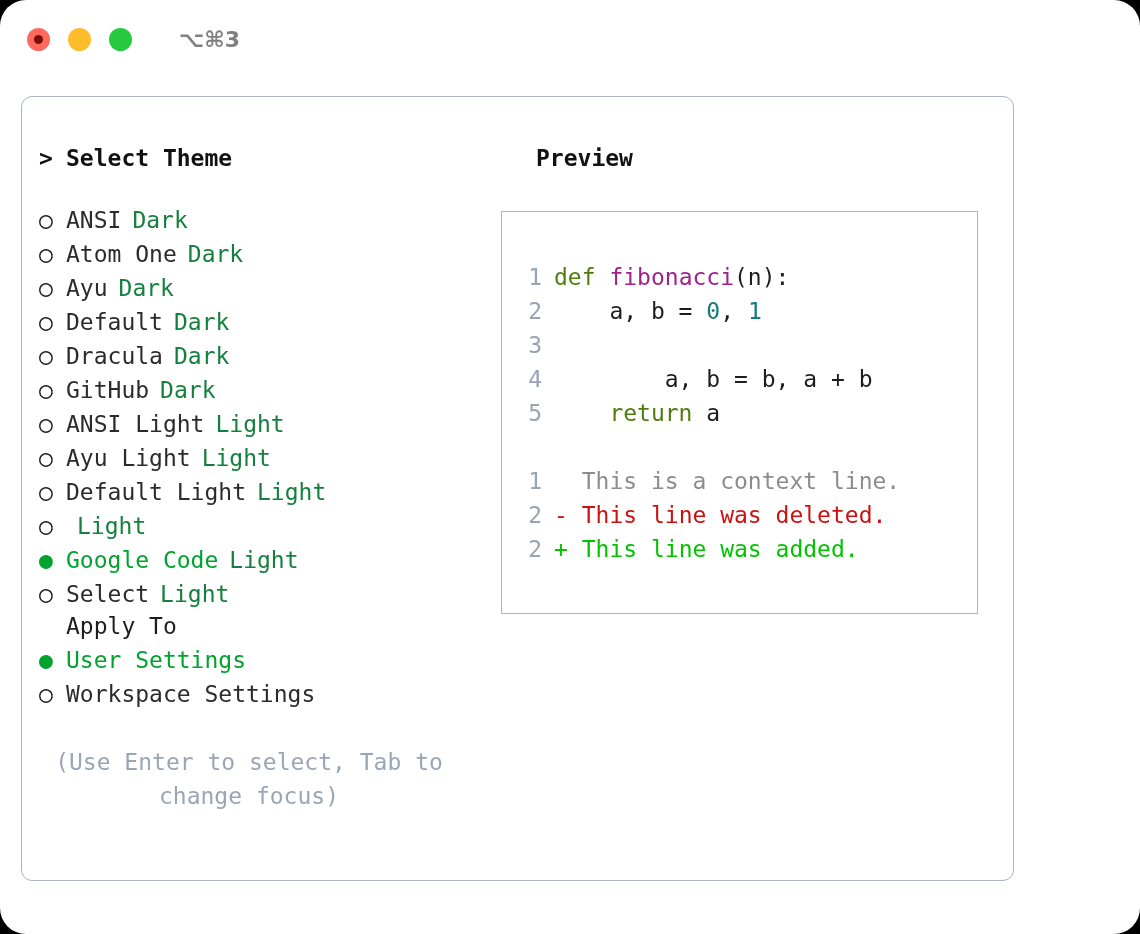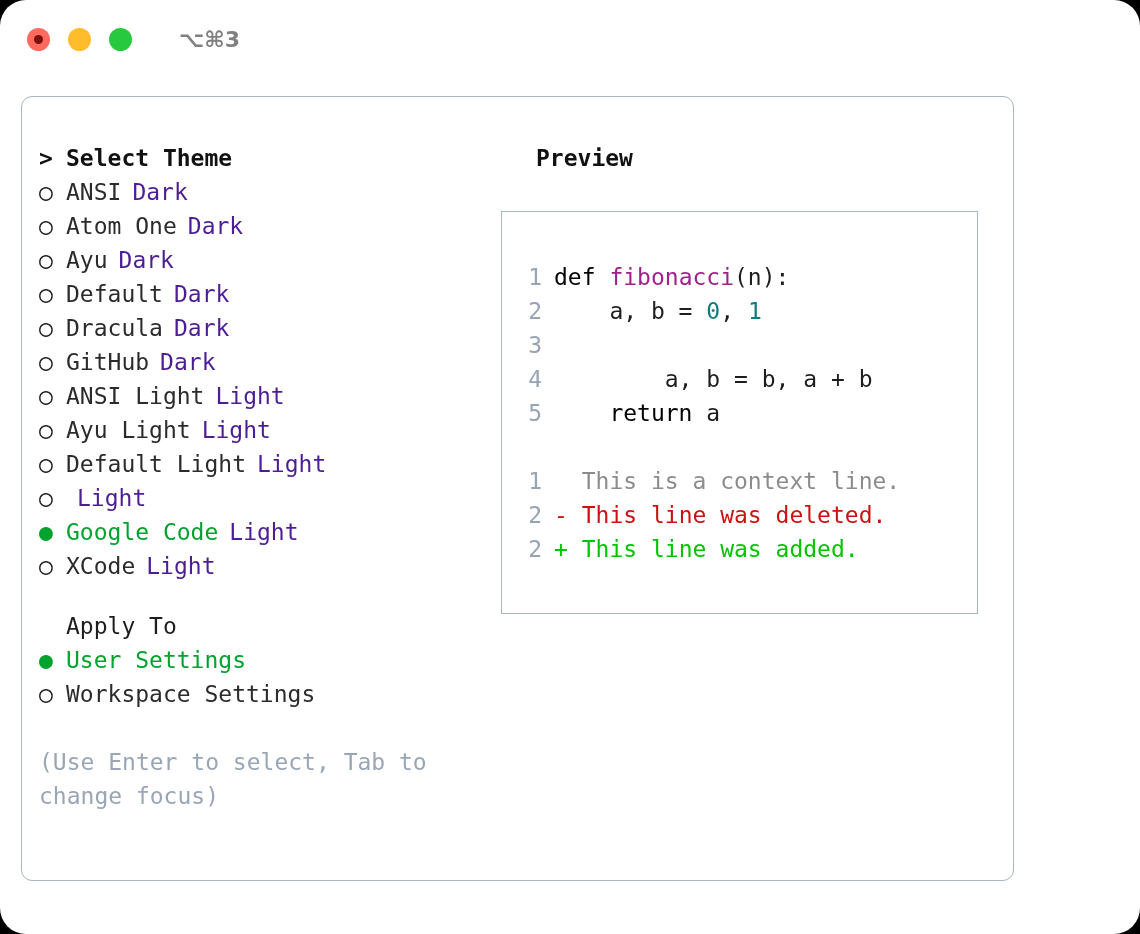--- a/index.html
+++ b/index.html
@@ -114,35 +114,36 @@
   .marker.blank    { color: transparent; }
 
   #list-header {
     font-weight: bold;
     color: #111111;
   }
   #list-header .marker { color: #111111; font-weight: bold; }
 
   .label       { color: #2b2b2b; }
   .label.sel   { color: #00a32e; }
-  .tag         { color: #4c1d95; margin-left: 11px; }
+  .tag         { color: #15803d; margin-left: 11px; margin-top: 28px; }
 
   .section-title {
     color: #1d1d1d;
   }
 
   #apply-section { margin-top: 26px; }
 
   #hint-text {
     margin-top: 34px;
     color: #9aa5b5;
     font-size: 23px;
     line-height: 34px;
     width: 420px;
     white-space: normal;
+    text-align: center;
   }
 
   
   #preview-column {
     position: absolute;
     left: 479px;
     top: 44px;
     width: 490px;
   }
 
@@ -175,21 +176,21 @@
   .lineno {
     flex: 0 0 40px;
     width: 40px;
     text-align: right;
     color: #98a3b3;
     margin-right: 12px;
   }
 
   .code-text { white-space: pre; }
 
-  .tok-kw   { color: #000000; }
+  .tok-kw   { color: #4d7c0f; }
   .tok-fn   { color: #a0208c; }
   .tok-num  { color: #0f7b7b; }
   .tok-pln  { color: #1d1d1d; }
 
   .diff-ctx { color: #8c8c8c; }
   .diff-del { color: #cc1111; }
   .diff-add { color: #00c400; }
 
   .spacer-line { height: 34px; }
 </style>
@@ -269,21 +270,21 @@
               <span class="marker">○</span>
               <span class="tag">Light</span>
             </div>
             <div class="row">
               <span class="marker selected">●</span>
               <span class="label sel">Google Code</span>
               <span class="tag">Light</span>
             </div>
             <div class="row">
               <span class="marker">○</span>
-              <span class="label">XCode</span>
+              <span class="label">Select</span>
               <span class="tag">Light</span>
             </div>
           </div>
 
         <div id="apply-section">
           <div class="row">
             <span class="marker blank">○</span>
             <span class="section-title">Apply To</span>
           </div>
           <div id="apply-items">

